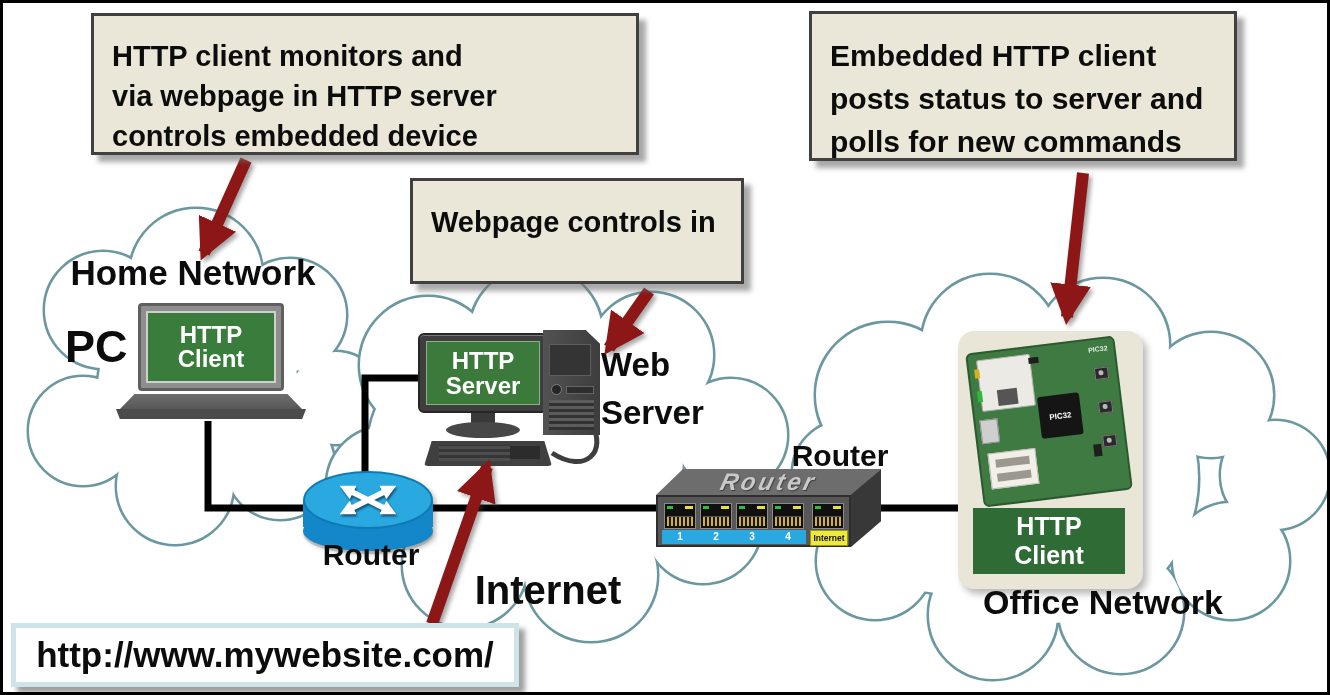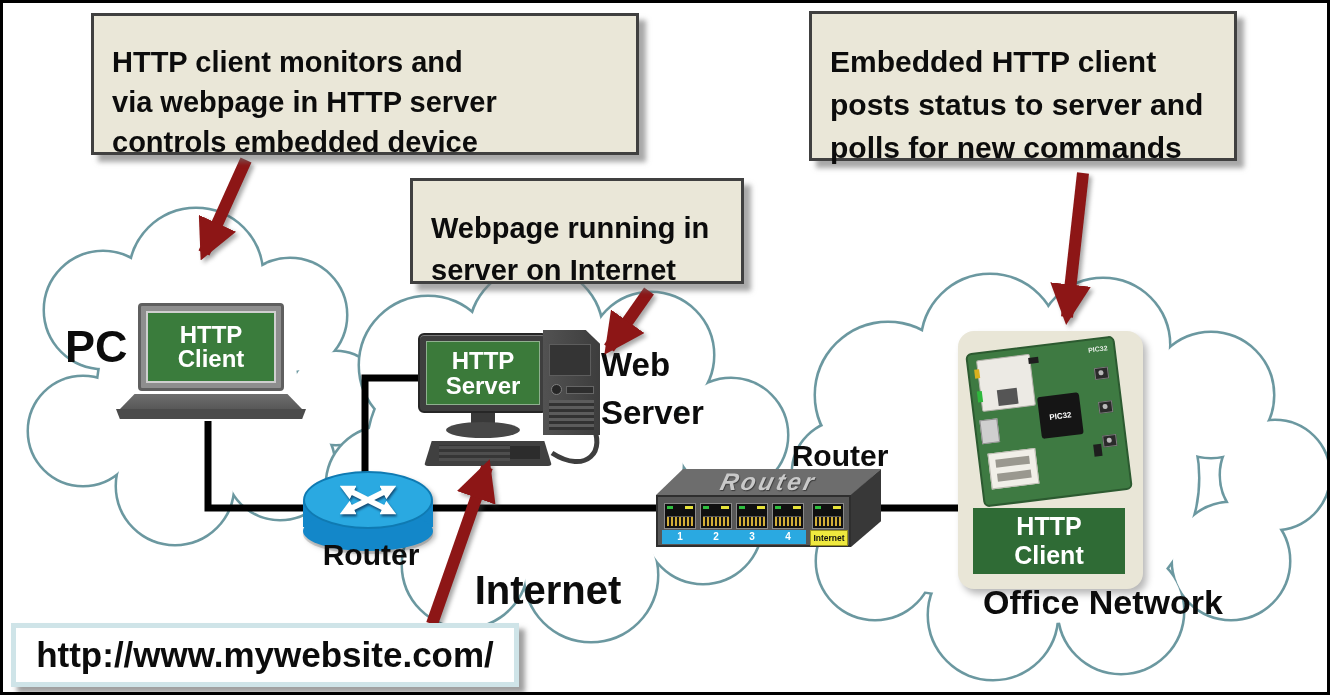--- a/index.html
+++ b/index.html
@@ -11,21 +11,21 @@
   
   g.cloud circle{fill:#fff;stroke:#6b98a0;stroke-width:5;}
   g.cloud-fill circle{fill:#fff;stroke:none;}
   g.netlines path{stroke:#000;stroke-width:7;fill:none;}
   g.netlines path.cable{stroke:#3e3e3e;stroke-width:5;}
   g.arrows line{stroke:#8d1616;stroke-width:12;}
   g.arrows{filter:drop-shadow(3px 3px 2px rgba(60,60,60,.45));}
 
   
   .callout{background:#eae7d8;border:3px solid #404040;box-shadow:7px 7px 5px rgba(110,110,110,.6);
-           color:#0c0c0c;font-weight:bold;padding:26px 18px;}
+           color:#0c0c0c;font-weight:bold;padding:20px 18px;}
   .callout .ln{white-space:nowrap;}
 
   .lbl{color:#0c0c0c;font-weight:bold;text-align:center;white-space:nowrap;}
 
   
   .lap-screen{background:#8e8e8e;border:3px solid #5f5f5f;border-radius:4px;padding:5px;}
   .lap-screen .scr{width:100%;height:100%;background:#3a7c3c;border:2px solid #cfcfcf;
       display:flex;flex-direction:column;align-items:center;justify-content:center;
       color:#fff;font-weight:bold;font-size:24px;line-height:1.02;box-sizing:border-box;}
   .lap-deck{background:linear-gradient(#6e6e6e,#585858);clip-path:polygon(8% 0,92% 0,100% 100%,0 100%);}
@@ -178,20 +178,21 @@
         <circle cx="940" cy="480" r="110"></circle>
     </g>
     <g class="netlines">
       <path d="M205,418 L205,505 L658,505"></path>
       <path d="M425,375 L362,375 L362,485"></path>
       <path d="M850,505 L962,505"></path>
       <path class="cable" d="M549,450 C583,472 605,448 588,420"></path>
     </g>
   </svg>
 
+  <div class="abs lbl" style="left:30px;top:250px;width:320px;font-size:35px;">Home Network</div>
   <div class="abs lbl" style="left:62px;top:318px;width:56px;font-size:45px;">PC</div>
 
   <div class="abs" style="left:133px;top:300px;width:150px;height:122px;">
     <div class="abs lap-screen" style="left:2px;top:0;width:146px;height:88px;">
       <div class="scr">
         <span>HTTP</span>
           <span>Client</span>
       </div>
     </div>
     <div class="abs lap-deck" style="left:-16px;top:91px;width:182px;height:15px;"></div>
@@ -337,21 +338,20 @@
     <div class="ln">HTTP client monitors and</div>
     <div class="ln">via webpage in HTTP server</div>
     <div class="ln">controls embedded device</div>
   </div>
   <div class="abs callout" style="left:806px;top:8px;width:428px;height:150px;font-size:30px;line-height:43px;">
     <div class="ln">Embedded HTTP client</div>
     <div class="ln">posts status to server and</div>
     <div class="ln">polls for new commands</div>
   </div>
   <div class="abs callout" style="left:407px;top:175px;width:334px;height:106px;font-size:29px;line-height:42px;">
-    <div class="ln">Webpage running in</div>
-    <div class="ln">server on Internet</div>
+    <div class="ln">Webpage controls in</div>
   </div>
 
   <div class="abs urlbox" style="left:8px;top:620px;width:508px;height:64px;">
     <span>http://www.mywebsite.com/</span>
   </div>
 
 </div>
 
 </body></html>

